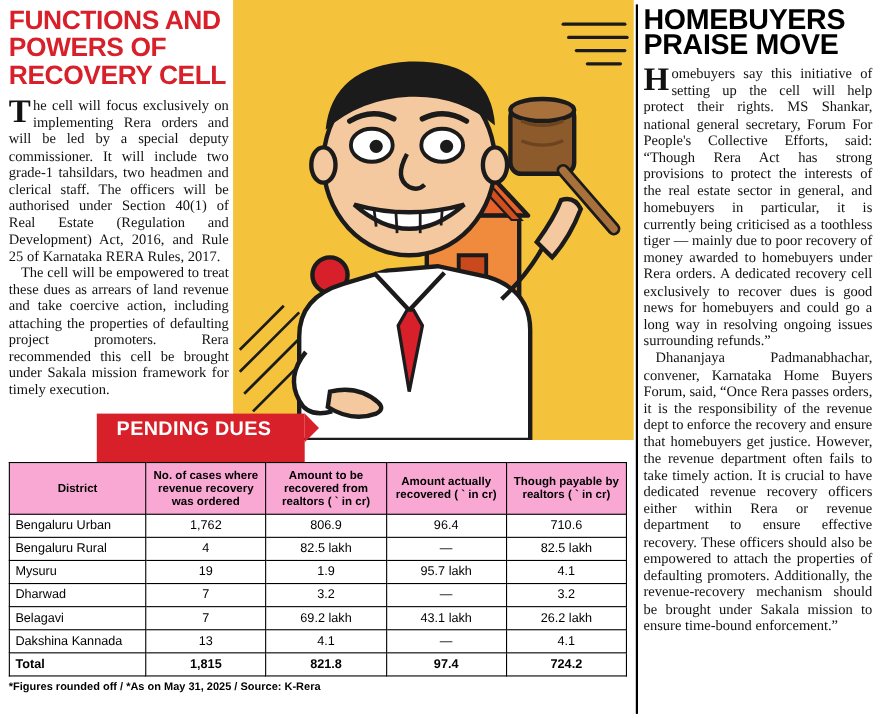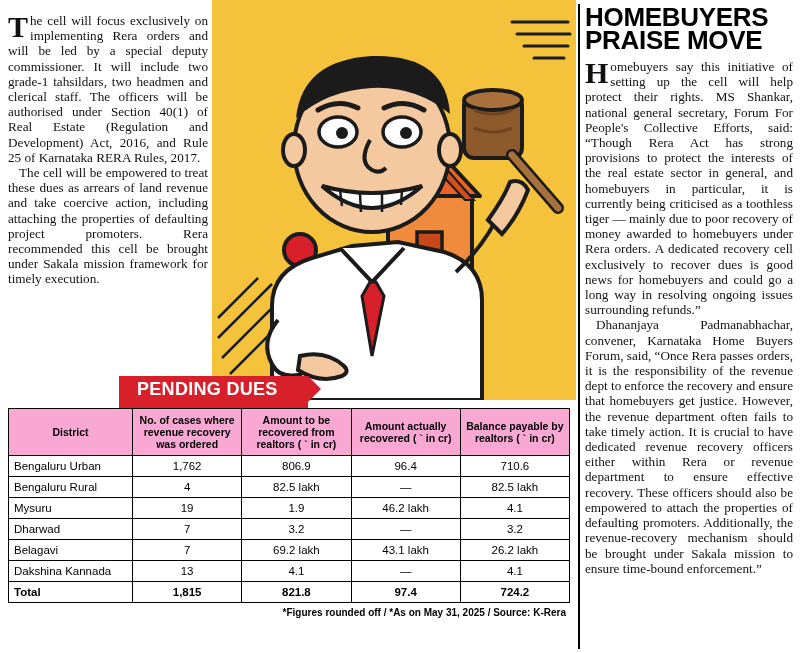--- a/index.html
+++ b/index.html
@@ -90,22 +90,22 @@
     width: 562px;
   }
   .pending-banner {
     position: relative;
     display: inline-block;
     background: #d8202a;
     color: #fff;
     font-weight: bold;
     font-size: 18px;
     letter-spacing: 0.3px;
-    padding: 3px 30px 8px 18px;
-    margin-left: 111px;
+    padding: 3px 30px 20px 18px;
+    margin-left: 80px;
   }
   .pending-banner::after {
     content: "";
     position: absolute;
     right: -13px; top: 0;
     border-top: 13px solid transparent;
     border-bottom: 13px solid transparent;
     border-left: 13px solid #d8202a;
   }
   table.dues {
@@ -129,21 +129,20 @@
     border: 1px solid #000;
     font-size: 11.5px;
     padding: 3px 5px;
     text-align: center;
     color: #000;
     height: 21px;
   }
   table.dues td.name { text-align: left; }
   table.dues tr.total td { font-weight: bold; }
   .foot-note {
-    text-align: right;
     font-size: 10px;
     font-weight: bold;
     padding-top: 4px;
     padding-right: 4px;
     color: #000;
   }
 </style>
 </head>
 <body>
 
@@ -228,20 +227,21 @@
           <line x1="128" y1="190" x2="130" y2="206"></line>
           <line x1="148" y1="194" x2="149" y2="212"></line>
           <line x1="170" y1="194" x2="170" y2="212"></line>
           <line x1="190" y1="190" x2="189" y2="205"></line>
         </g>
       </g>
     </svg>
   </div>
 
   <div class="left-col">
+    <div class="headline">FUNCTIONS AND POWERS OF RECOVERY CELL</div>
     <div class="body-text">
       <p class="first">
         <span class="dropcap">T</span><span>he cell will focus exclusively on implementing Rera orders and will be led by a special deputy commissioner. It will include two grade-1 tahsildars, two headmen and clerical staff. The officers will be authorised under Section 40(1) of Real Estate (Regulation and Development) Act, 2016, and Rule 25 of Karnataka RERA Rules, 2017.</span>
       </p>
       <p><span>The cell will be empowered to treat these dues as arrears of land revenue and take coercive action, including attaching the properties of defaulting project promoters. Rera recommended this cell be brought under Sakala mission framework for timely execution.</span></p>
     </div>
   </div>
 
   <div class="divider-v"></div>
 
@@ -257,21 +257,21 @@
 
   <div class="table-wrap">
     <div class="pending-banner">PENDING DUES</div>
     <table class="dues">
       <thead>
         <tr>
           <th class="first-col">District</th>
           <th>No. of cases where revenue recovery was ordered</th>
           <th>Amount to be recovered from realtors ( ` in cr)</th>
           <th>Amount actually recovered ( ` in cr)</th>
-          <th>Balance payable by realtors ( ` in cr)</th>
+          <th>Though payable by realtors ( ` in cr)</th>
         </tr>
       </thead>
       <tbody>
         <tr>
           <td class="name">Bengaluru Urban</td>
           <td>1,762</td>
           <td>806.9</td>
           <td>96.4</td>
           <td>710.6</td>
         </tr>
@@ -279,21 +279,21 @@
           <td class="name">Bengaluru Rural</td>
           <td>4</td>
           <td>82.5 lakh</td>
           <td>—</td>
           <td>82.5 lakh</td>
         </tr>
         <tr>
           <td class="name">Mysuru</td>
           <td>19</td>
           <td>1.9</td>
-          <td>46.2 lakh</td>
+          <td>95.7 lakh</td>
           <td>4.1</td>
         </tr>
         <tr>
           <td class="name">Dharwad</td>
           <td>7</td>
           <td>3.2</td>
           <td>—</td>
           <td>3.2</td>
         </tr>
         <tr>

